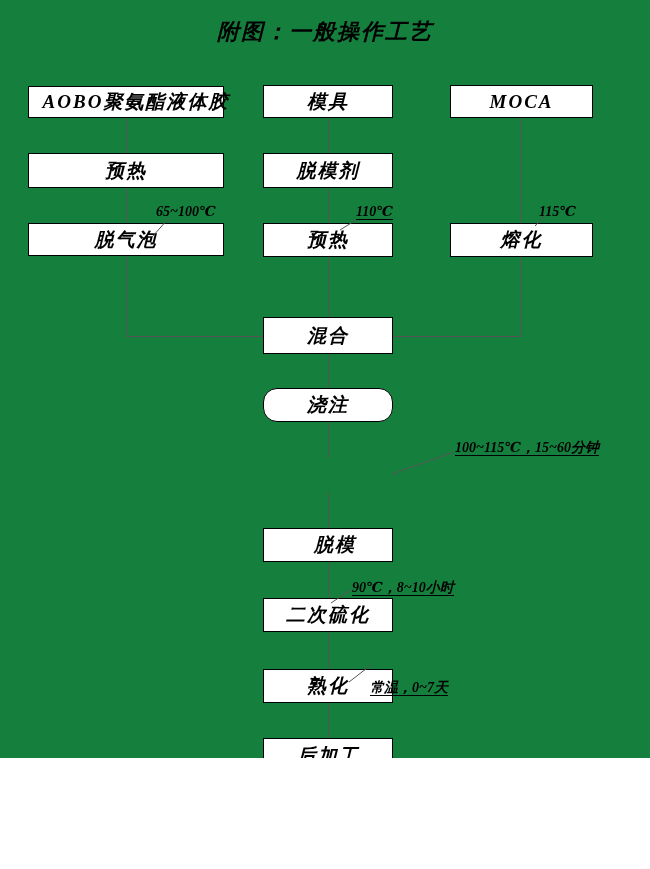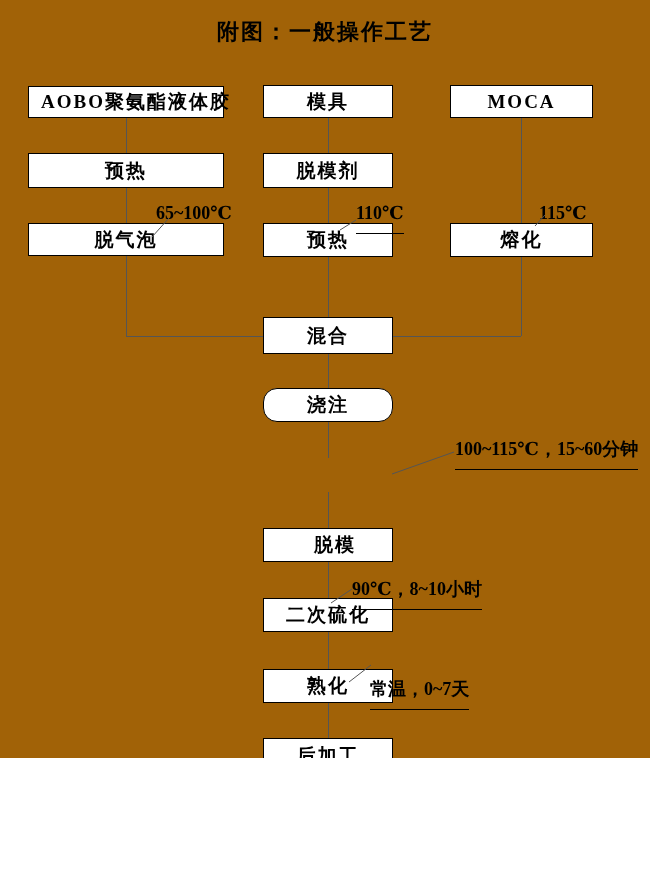--- a/index.html
+++ b/index.html
@@ -1,34 +1,35 @@
 <!DOCTYPE html>
 <html><head>
 <meta charset="utf-8">
 <style>
   html,body { margin:0; padding:0; background:#ffffff; }
   .canvas {
-    position:relative; width:650px; height:758px; background:#a16207;
+    position:relative; width:650px; height:758px; background:#15803d;
     font-family:"Liberation Serif","DejaVu Serif",serif; color:#000;
     overflow:hidden;
+    font-style:italic;
   }
   .title {
     position:absolute; left:0; top:17px; width:650px; text-align:center;
     font-size:22px; font-weight:bold; letter-spacing:2px;
   }
   .box {
     position:absolute; box-sizing:border-box; border:1px solid #000000;
     background:#ffffff; display:flex; align-items:center; justify-content:center;
     font-size:19px; font-weight:bold; letter-spacing:2px; white-space:nowrap;
   }
   .ann {
-    position:absolute; font-size:18px; font-weight:bold; white-space:nowrap;
+    position:absolute; font-size:14px; font-weight:bold; white-space:nowrap;
     line-height:1.1; letter-spacing:0;
   }
-  .ann.u { border-bottom:1px solid #000; padding-bottom:9px; }
+  .ann.u { border-bottom:1px solid #000; padding-bottom:0; }
   .wires {
     position:absolute; left:0; top:0; width:650px; height:869px;
     z-index:5; pointer-events:none;
   }
   .wires line { stroke:#555555; stroke-width:1; shape-rendering:crispEdges; }
   .wires line.diag { shape-rendering:auto; }
 </style>
 </head>
 <body>
 

